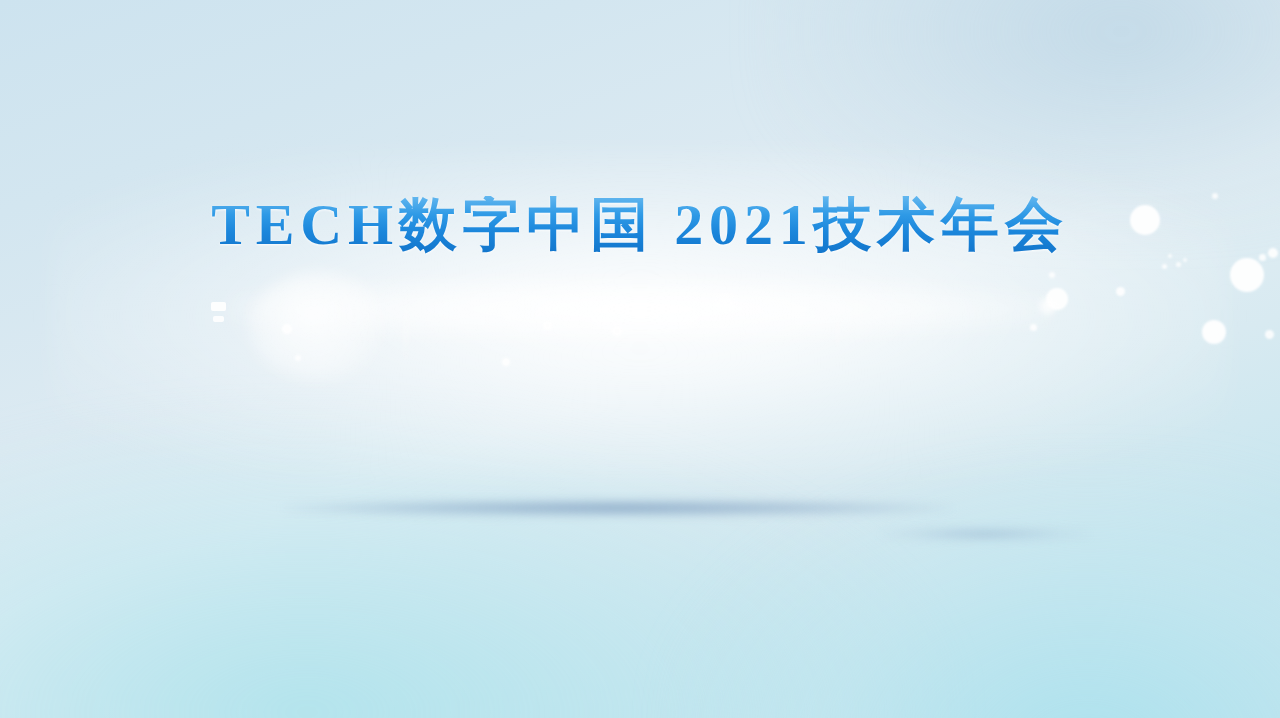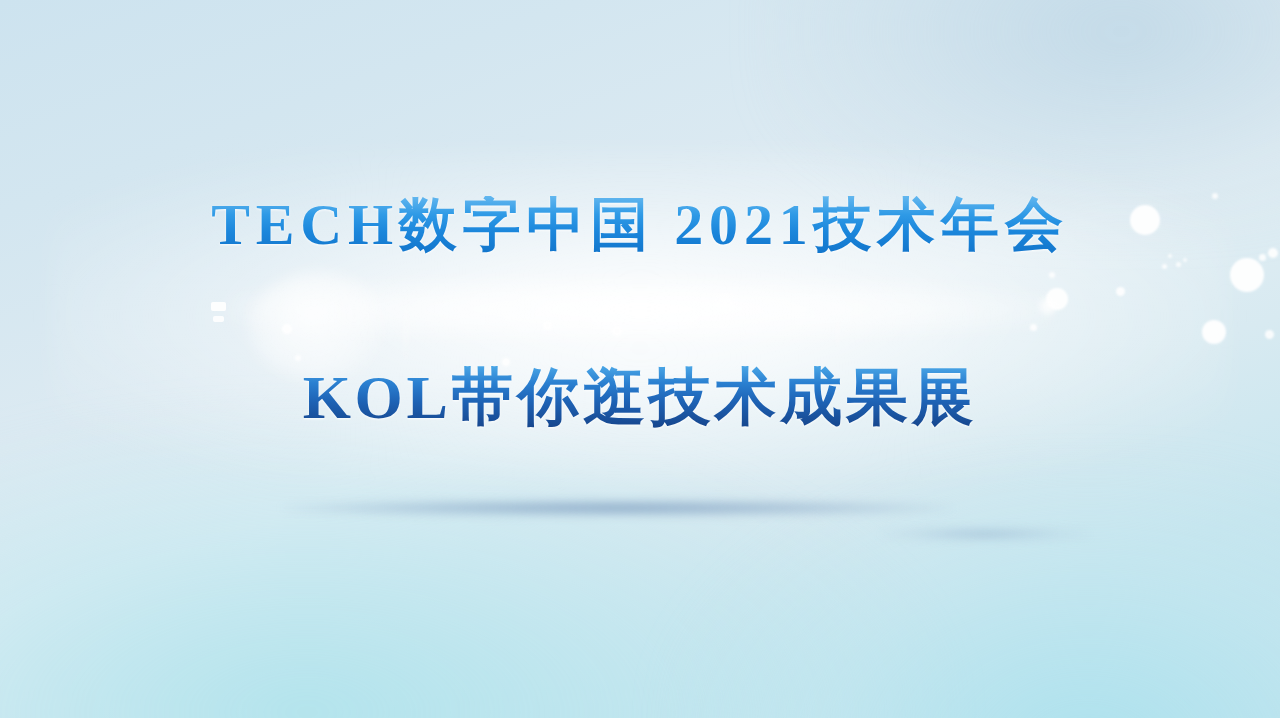--- a/index.html
+++ b/index.html
@@ -253,16 +253,15 @@
   <div class="bokeh soft" style="left:543px; top:321px; width:9px; height:9px; opacity:0.92;"></div>
   <div class="bokeh soft" style="left:612px; top:326px; width:10px; height:10px; opacity:0.92;"></div>
   <div class="bokeh soft" style="left:502px; top:358px; width:8px; height:8px; opacity:0.88;"></div>
   <div class="bokeh veryblur" style="left:716px; top:296px; width:18px; height:14px; opacity:0.8;"></div>
 
   <div class="speck" style="left:211px; top:302px; width:15px; height:9px; opacity:0.95;"></div>
   <div class="speck" style="left:213px; top:316px; width:11px; height:6px; opacity:0.9;"></div>
 
   <div class="headline">
     <span class="title-line-1">TECH数字中国 2021技术年会</span>
-    <span class="title-line-2">KOL带你逛技术成果展</span>
   </div>
 
 </div>
 
 </body></html>

